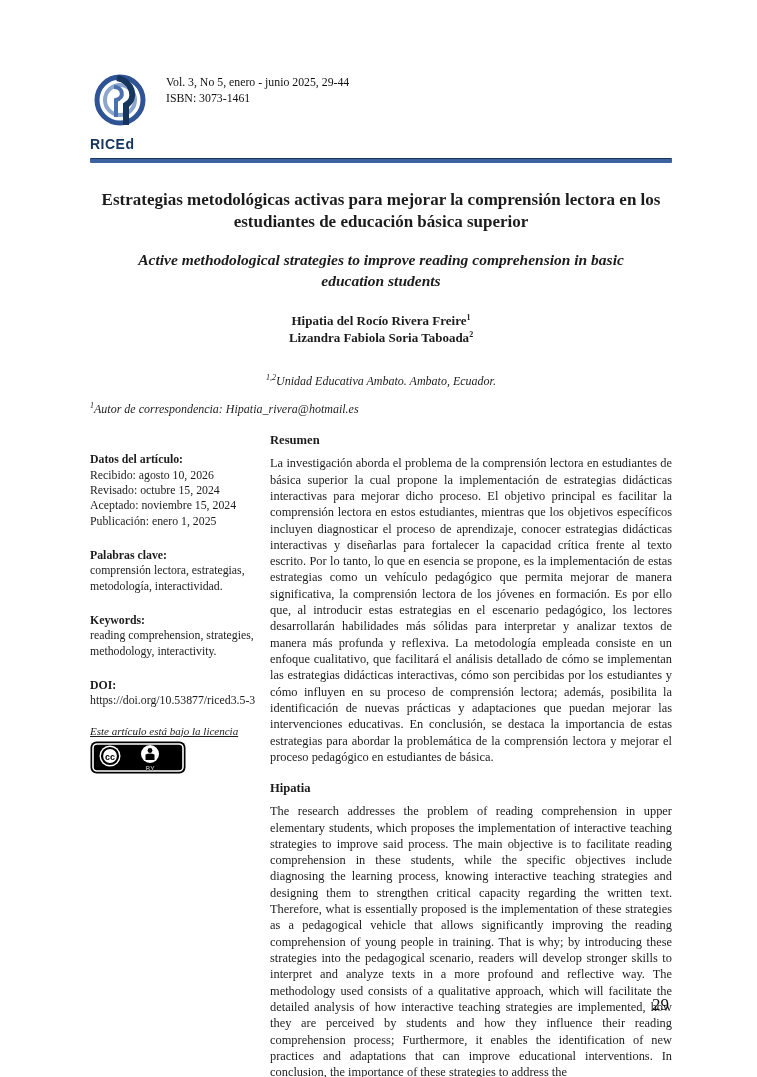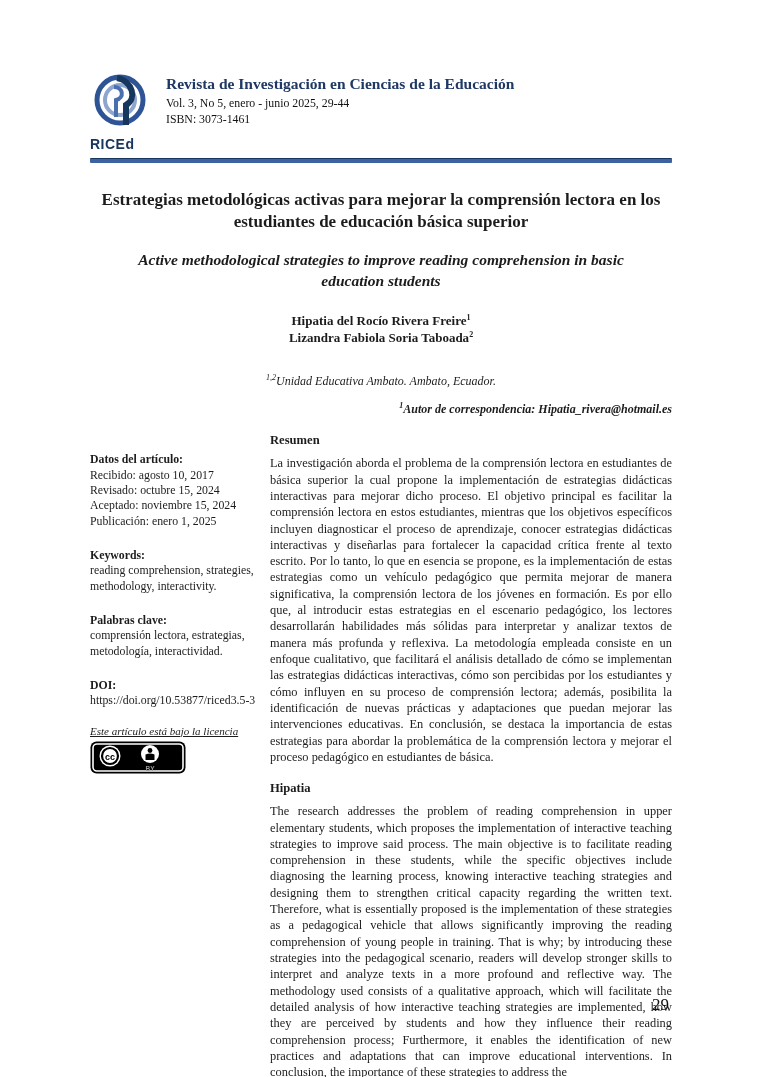--- a/index.html
+++ b/index.html
@@ -29,21 +29,21 @@
     margin-top:26px; text-align:center; font-weight:bold; font-size:17px; line-height:1.3;
     padding:0 10px;
   }
   .title-en {
     margin-top:17px; text-align:center; font-weight:bold; font-style:italic;
     font-size:15.5px; line-height:1.35; padding:0 30px;
   }
   
   .authors { margin-top:21px; text-align:center; font-weight:bold; font-size:13px; line-height:1.28; }
   .affiliation { margin-top:28px; text-align:center; font-style:italic; font-size:12px; }
-  .correspondence { margin-top:13px; text-align:right; font-style:italic; font-size:12px;font-weight:bold; }
+  .correspondence { margin-top:13px; text-align:left; font-style:italic; font-size:12px; }
   sup { font-size:8px; line-height:0; }
   
   .columns { display:flex; margin-top:16px; }
   .sidebar { flex:0 0 168px; width:168px; font-size:11.8px; line-height:1.3; }
   .sb-label { font-weight:bold;margin-top:19px; }
   .sb-block { margin-bottom:15px; }
   .sb-doi { word-break:break-all; }
   .license-note {
     font-style:italic; text-decoration:underline; font-size:11px; margin-bottom:3px;
   }
@@ -65,21 +65,20 @@
         <svg width="60" height="58" viewBox="0 0 60 58">
           <circle cx="30" cy="27" r="23" fill="none" stroke="#2e5496" stroke-width="5"></circle>
           <circle cx="30" cy="27" r="15" fill="none" stroke="#8ea6cd" stroke-width="4"></circle>
           <path d="M27 5 C 43 8, 47 26, 36 32 L 36 52" fill="none" stroke="#17365d" stroke-width="6"></path>
           <path d="M24 14 C 33 14, 35 25, 26 27 L 26 44" fill="none" stroke="#4a6fae" stroke-width="4"></path>
         </svg>
       </span>
       <div class="logo-word">RICEd</div>
     </div>
     <div class="journal-meta">
-      <div class="journal-title">Revista de Investigación en Ciencias de la Educación</div>
       <div class="meta-line">Vol. 3, No 5, enero - junio 2025, 29-44</div>
       <div class="meta-line">ISBN: 3073-1461</div>
     </div>
   </div>
   <div class="rule"></div>
 
   <div class="title-es">Estrategias metodológicas activas para mejorar la comprensión lectora en los estudiantes de educación básica superior</div>
   <div class="title-en">Active methodological strategies to improve reading comprehension in basic education students</div>
 
   <div class="authors">
@@ -93,34 +92,34 @@
 
   <div class="correspondence">
     <sup>1</sup><span>Autor de correspondencia: Hipatia_rivera@hotmail.es</span>
   </div>
 
   <div class="columns">
 
     <div class="sidebar">
       <div class="sb-block">
         <div class="sb-label">Datos del artículo:</div>
-        <div>Recibido: agosto 10, 2017</div>
+        <div>Recibido: agosto 10, 2026</div>
         <div>Revisado: octubre 15, 2024</div>
         <div>Aceptado: noviembre 15, 2024</div>
         <div>Publicación: enero 1, 2025</div>
       </div>
 
       <div class="sb-block">
-        <div class="sb-label">Keywords:</div>
-        <div>reading comprehension, strategies, methodology, interactivity.</div>
+        <div class="sb-label">Palabras clave:</div>
+        <div>comprensión lectora, estrategias, metodología, interactividad.</div>
       </div>
 
       <div class="sb-block">
-        <div class="sb-label">Palabras clave:</div>
-        <div>comprensión lectora, estrategias, metodología, interactividad.</div>
+        <div class="sb-label">Keywords:</div>
+        <div>reading comprehension, strategies, methodology, interactivity.</div>
       </div>
 
       <div class="sb-block">
         <div class="sb-label">DOI:</div>
         <div class="sb-doi">https://doi.org/10.53877/riced3.5-3</div>
       </div>
 
       <div class="sb-block">
         <div class="license-note">Este artículo está bajo la licencia</div>
         <span>

